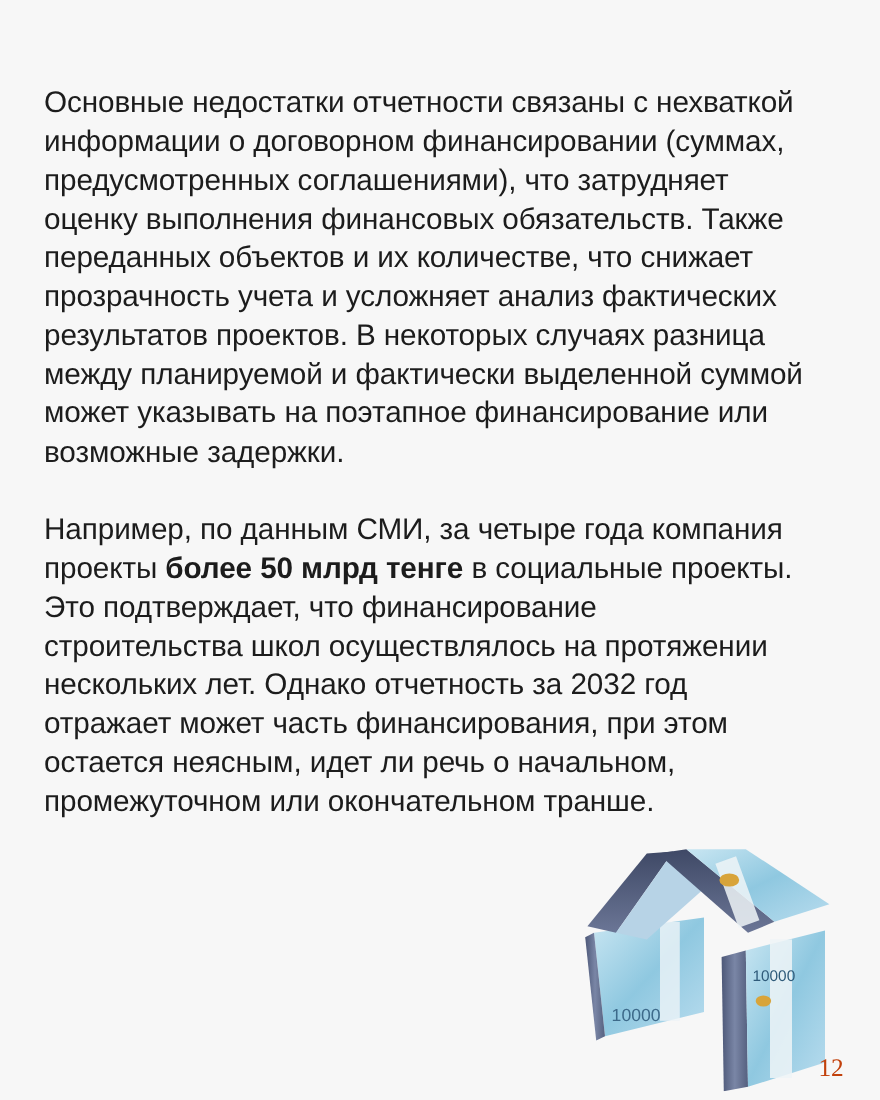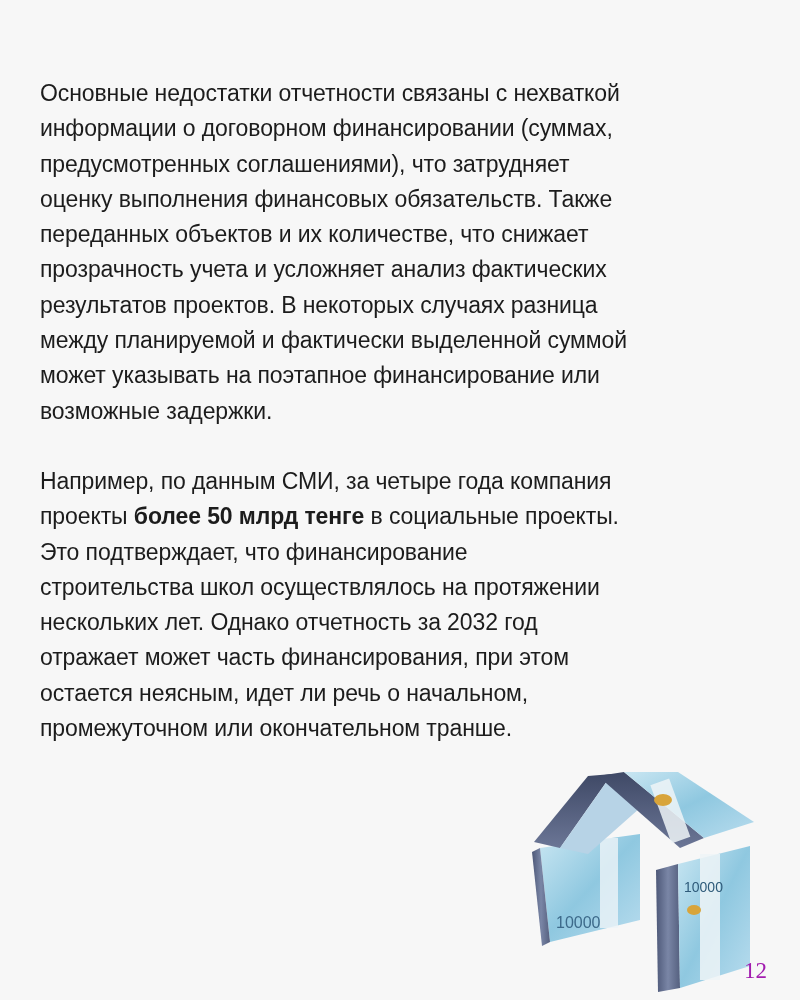--- a/index.html
+++ b/index.html
@@ -8,34 +8,34 @@
       background: #f7f7f7;
       position: relative;
       font-family: "Liberation Sans", "DejaVu Sans", sans-serif;
       color: #1c1c1c;
     }
     .content {
       position: absolute; left: 40px; top: 76px; width: 730px;
     }
     .para {
       margin: 0;
-      font-size: 23px;
+      font-size: 27px;
       line-height: 35.3px;
       letter-spacing: -0.1px;
     }
     .para + .para { margin-top: 35px; }
     .line { display: block; white-space: nowrap; }
     .bold { font-weight: bold; }
     .house {
       position: absolute; left: 528px; top: 770px; width: 232px; height: 222px;
     }
     .page-number {
       position: absolute; left: 744px; top: 958px;
       font-family: "Liberation Serif", "DejaVu Serif", serif;
-      font-size: 23px; color: #a21caf;
+      font-size: 23px; color: #c2410c;
     }
   </style>
 </head>
 <body>
 
 <div class="content">
   <p class="para">
     <span class="line">Основные недостатки отчетности связаны с нехваткой</span>
     <span class="line">информации о договорном финансировании (суммах,</span>
     <span class="line">предусмотренных соглашениями), что затрудняет</span>

